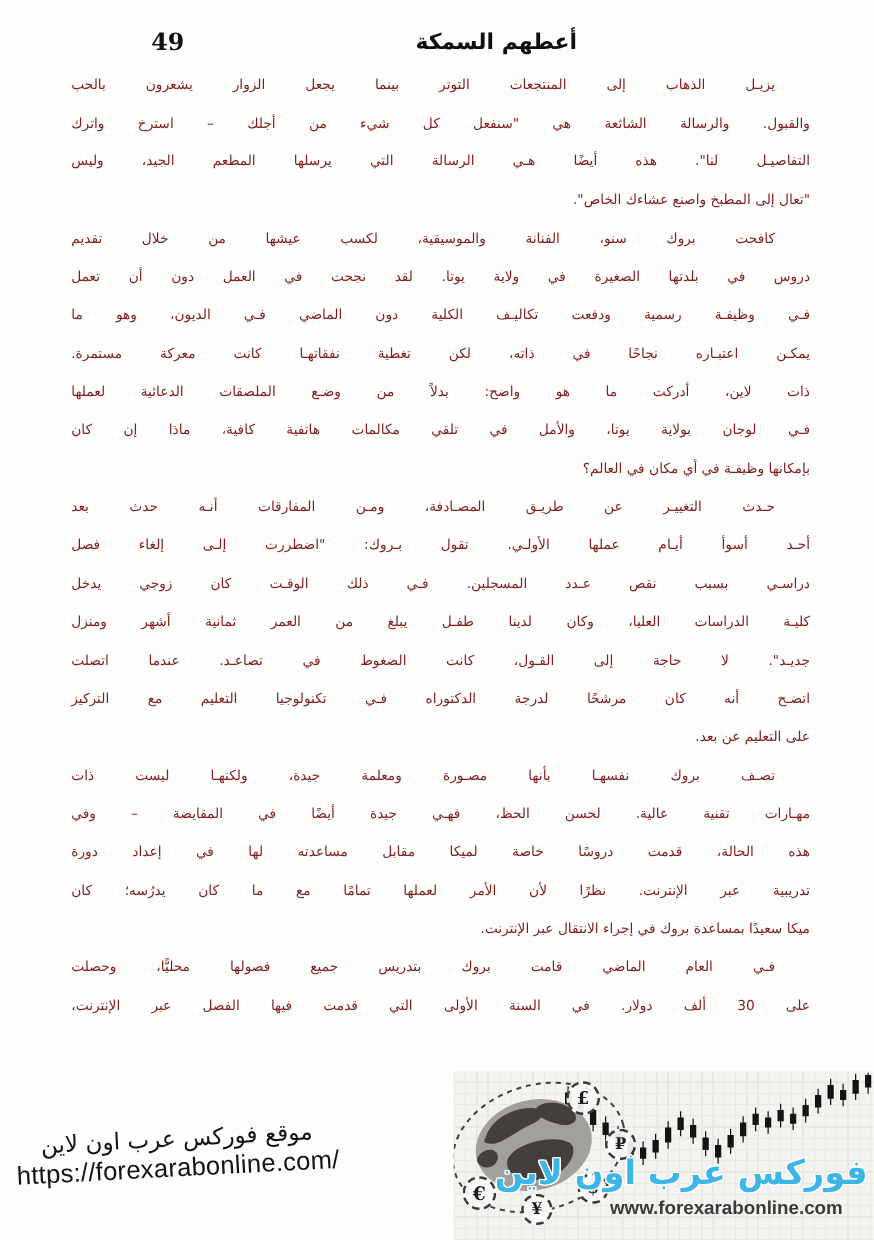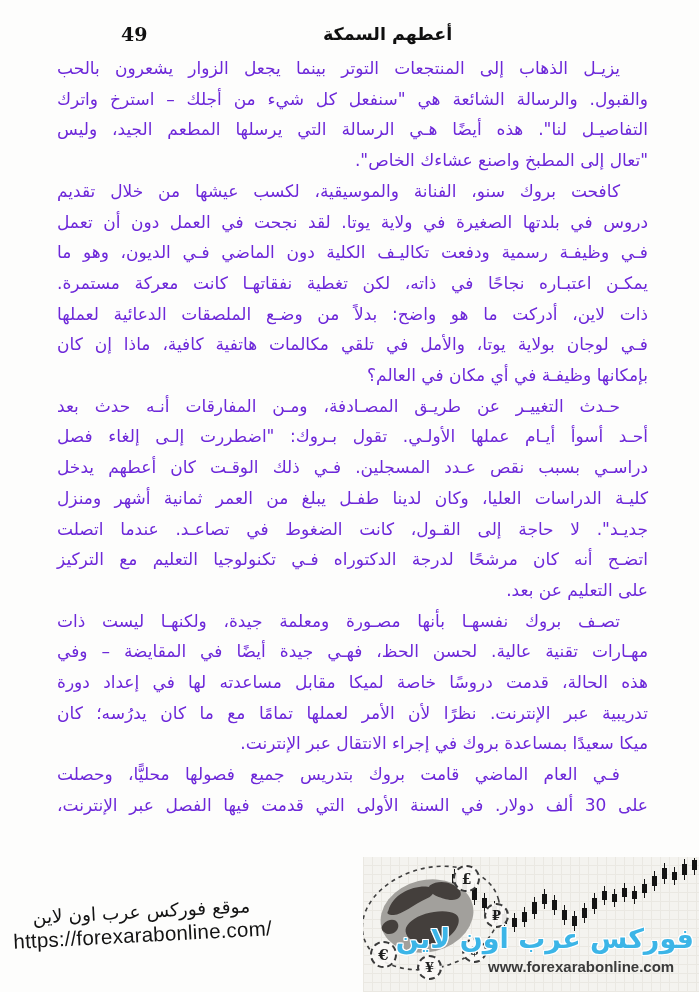--- a/index.html
+++ b/index.html
@@ -7,27 +7,27 @@
     position:relative;width:699px;height:992px;overflow:hidden;
     background:#fdfdfc;color:#161616;
     font-family:"DejaVu Sans",sans-serif;
   }
   
   .page-number{
     position:absolute;top:23px;left:121px;
     font-family:"DejaVu Serif",serif;font-weight:bold;font-size:19px;color:#111;
   }
   .chapter-title{
-    position:absolute;top:24px;left:323px;width:148px;text-align:left;
+    position:absolute;top:24px;left:323px;width:148px;text-align:center;
     direction:rtl;font-weight:bold;font-size:17.5px;color:#0f0f0f;
   }
   
   .body-text{
     position:absolute;top:53px;left:57px;width:591px;
-    direction:rtl;font-size:17px;line-height:30.7px;color:#6d28d9;
+    direction:rtl;font-size:11px;line-height:30.7px;color:#7f1d1d;
   }
   .line{text-align:justify;text-align-last:justify;white-space:nowrap;}
   .line.first{padding-right:28px;}
   .line.lastline{text-align-last:right;}
   
   .watermark{
     position:absolute;left:4px;top:901px;width:276px;
     transform:rotate(-3deg);text-align:center;color:#131313;
   }
   .watermark .wm-ar{direction:rtl;font-size:18.5px;}
@@ -82,21 +82,21 @@
       <div class="line lastline">"تعال إلى المطبخ واصنع عشاءك الخاص".</div>
       <div class="line first">كافحت بروك سنو، الفنانة والموسيقية، لكسب عيشها من خلال تقديم</div>
       <div class="line">دروس في بلدتها الصغيرة في ولاية يوتا. لقد نجحت في العمل دون أن تعمل</div>
       <div class="line">فـي وظيفـة رسمية ودفعت تكاليـف الكلية دون الماضي فـي الديون، وهو ما</div>
       <div class="line">يمكـن اعتبـاره نجاحًا في ذاته، لكن تغطية نفقاتهـا كانت معركة مستمرة.</div>
       <div class="line">ذات لاين، أدركت ما هو واضح: بدلاً من وضـع الملصقات الدعائية لعملها</div>
       <div class="line">فـي لوجان بولاية يوتا، والأمل في تلقي مكالمات هاتفية كافية، ماذا إن كان</div>
       <div class="line lastline">بإمكانها وظيفـة في أي مكان في العالم؟</div>
       <div class="line first">حـدث التغييـر عن طريـق المصـادفة، ومـن المفارقات أنـه حدث بعد</div>
       <div class="line">أحـد أسوأ أيـام عملها الأولـي. تقول بـروك: "اضطررت إلـى إلغاء فصل</div>
-      <div class="line">دراسـي بسبب نقص عـدد المسجلين. فـي ذلك الوقـت كان أعطهم يدخل</div>
+      <div class="line">دراسـي بسبب نقص عـدد المسجلين. فـي ذلك الوقـت كان زوجي يدخل</div>
       <div class="line">كليـة الدراسات العليا، وكان لدينا طفـل يبلغ من العمر ثمانية أشهر ومنزل</div>
       <div class="line">جديـد". لا حاجة إلى القـول، كانت الضغوط في تصاعـد. عندما اتصلت</div>
       <div class="line">اتضـح أنه كان مرشحًا لدرجة الدكتوراه فـي تكنولوجيا التعليم مع التركيز</div>
       <div class="line lastline">على التعليم عن بعد.</div>
       <div class="line first">تصـف بروك نفسهـا بأنها مصـورة ومعلمة جيدة، ولكنهـا ليست ذات</div>
       <div class="line">مهـارات تقنية عالية. لحسن الحظ، فهـي جيدة أيضًا في المقايضة – وفي</div>
       <div class="line">هذه الحالة، قدمت دروسًا خاصة لميكا مقابل مساعدته لها في إعداد دورة</div>
       <div class="line">تدريبية عبر الإنترنت. نظرًا لأن الأمر لعملها تمامًا مع ما كان يدرُسه؛ كان</div>
       <div class="line lastline">ميكا سعيدًا بمساعدة بروك في إجراء الانتقال عبر الإنترنت.</div>
       <div class="line first">فـي العام الماضي قامت بروك بتدريس جميع فصولها محليًّا، وحصلت</div>

